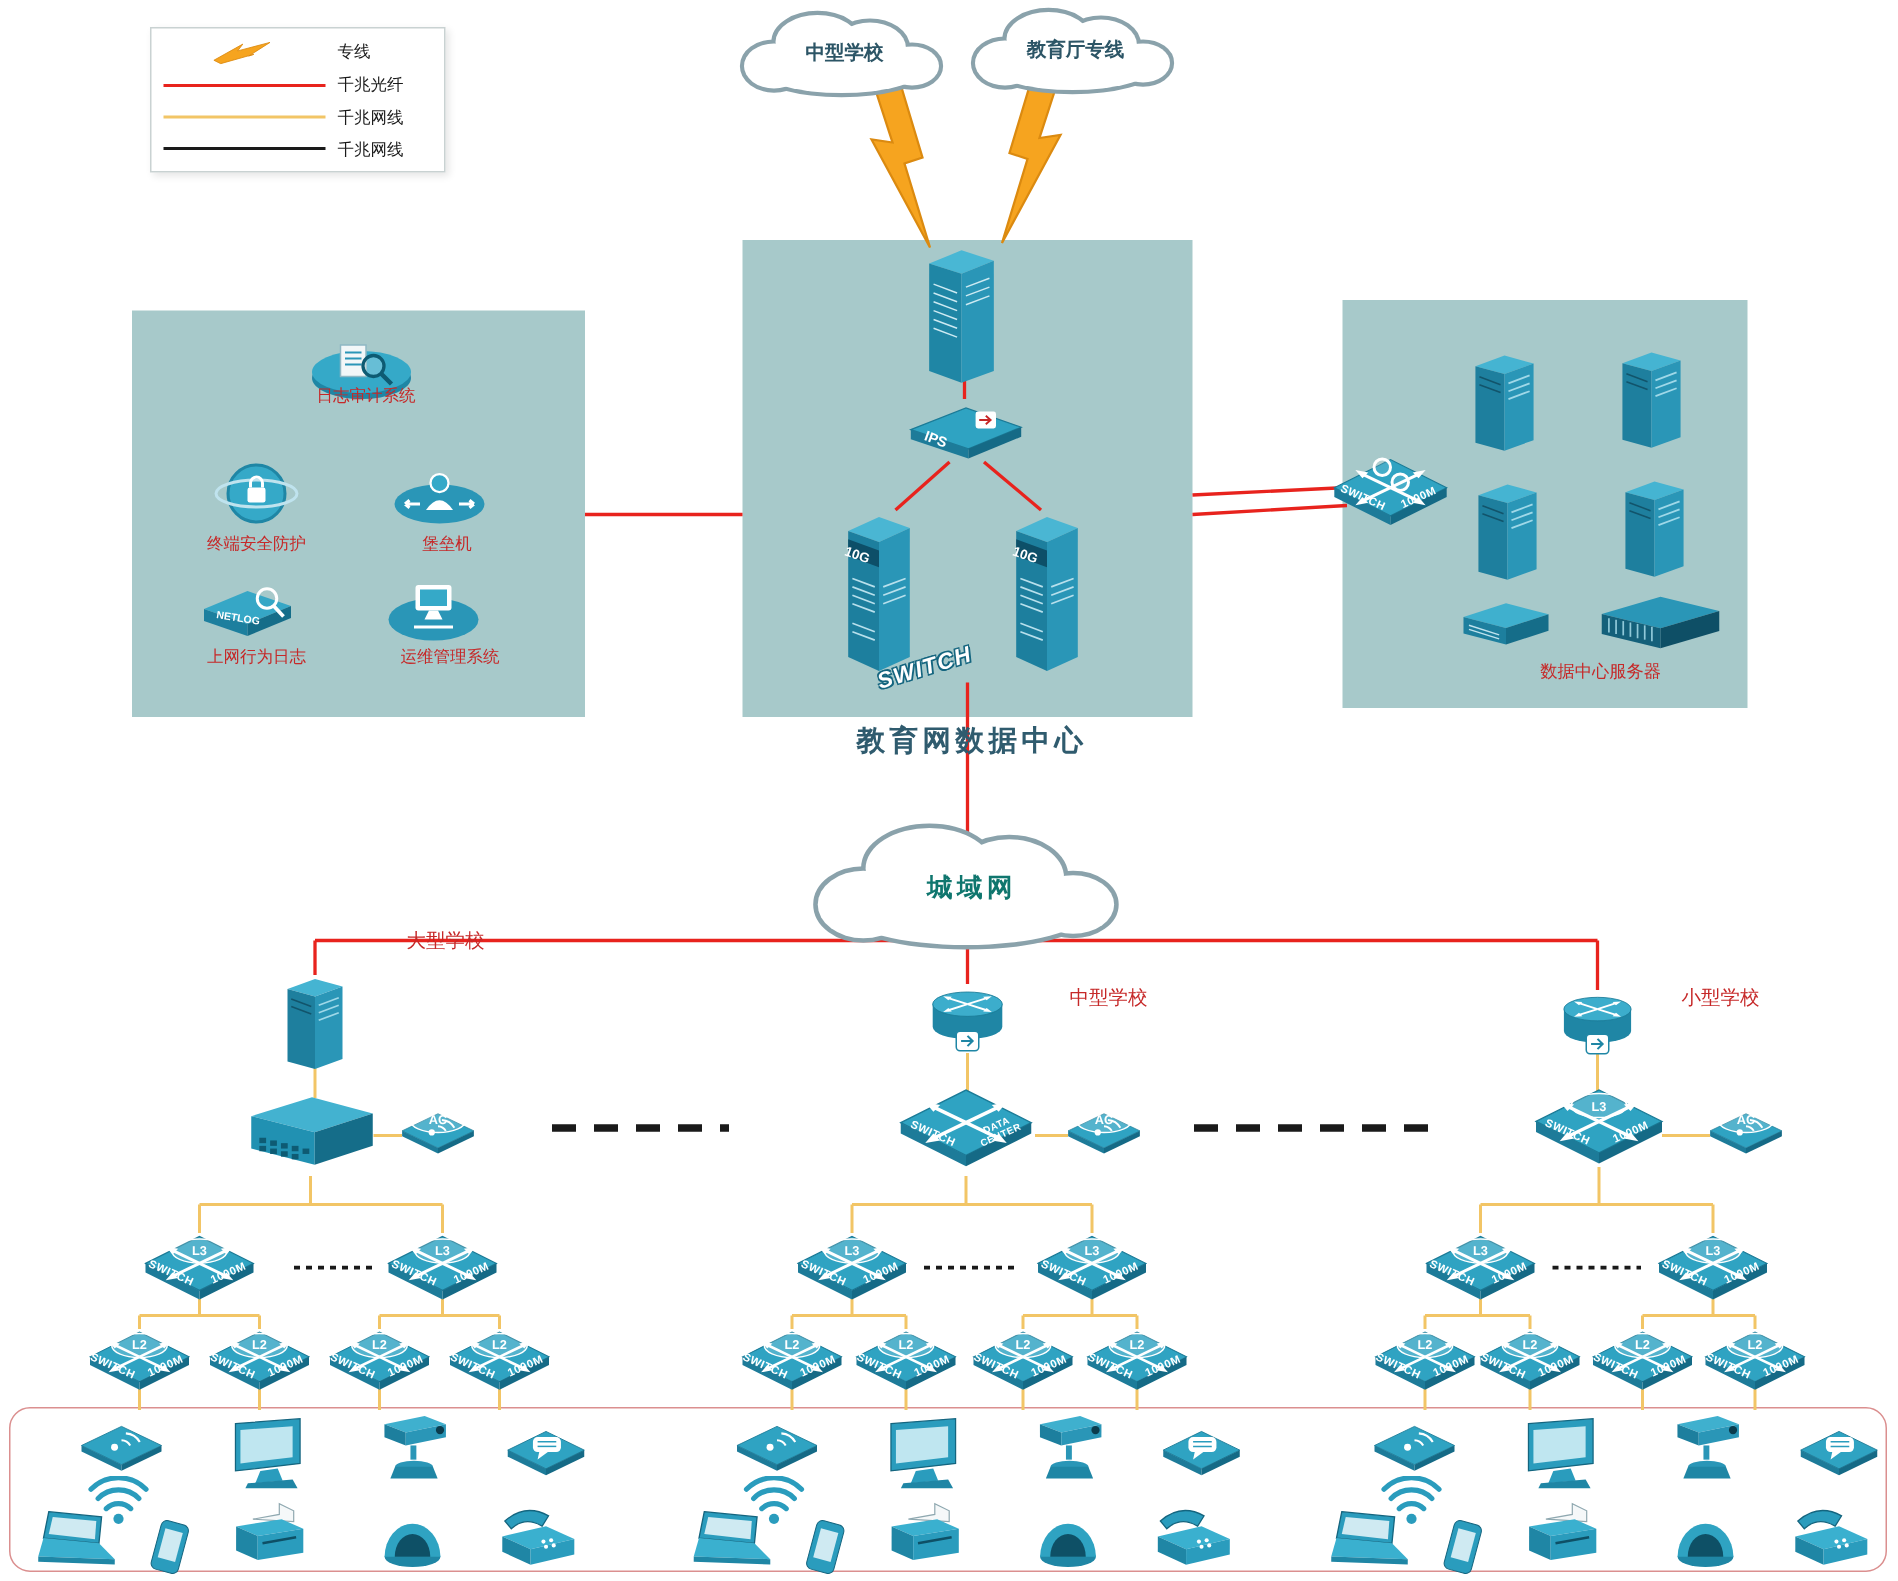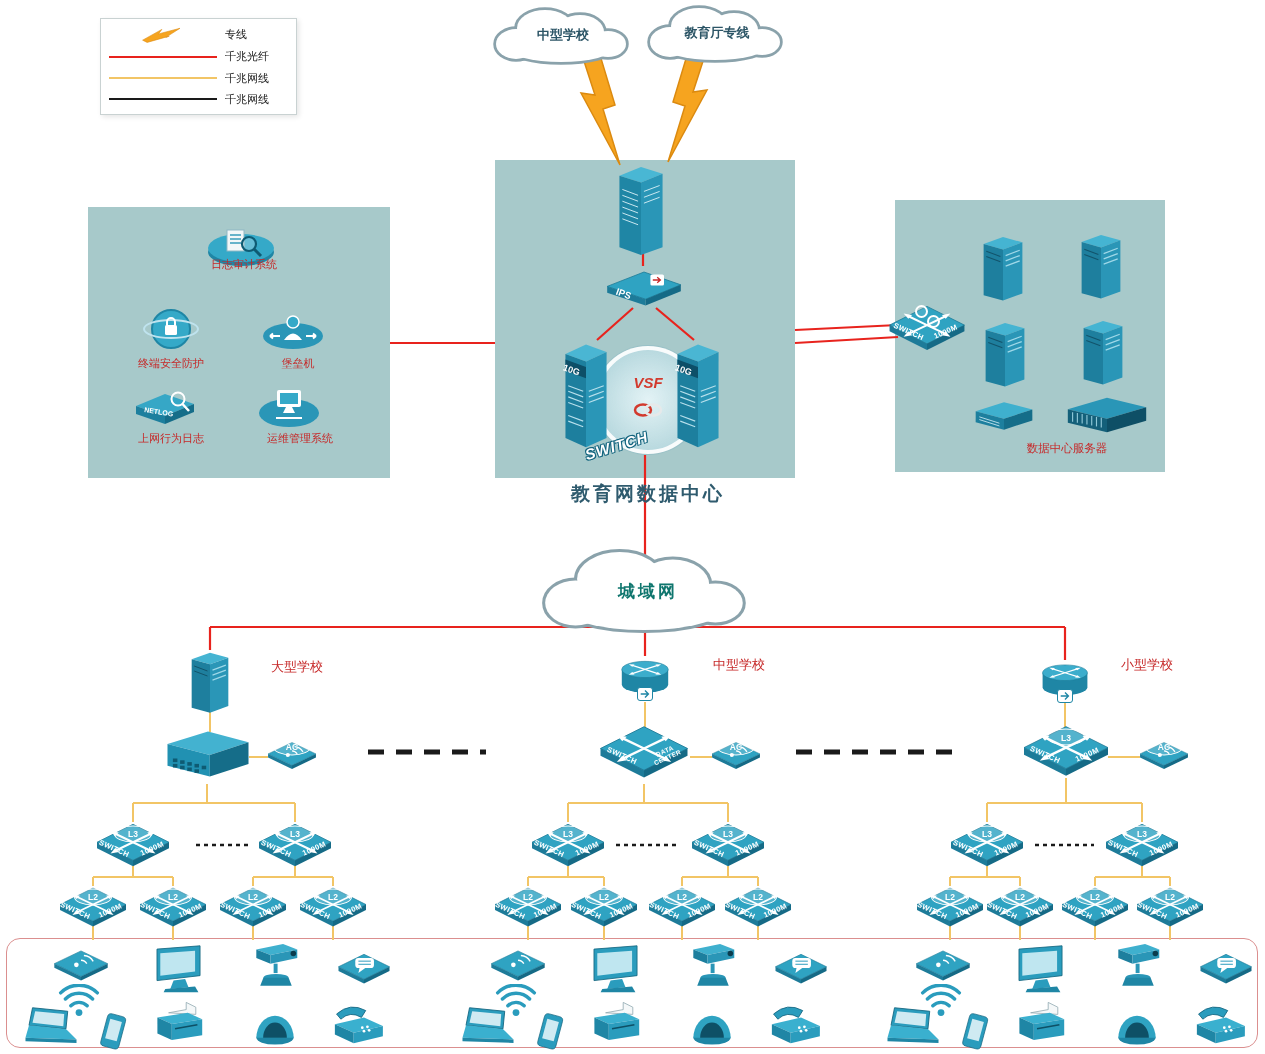--- a/index.html
+++ b/index.html
@@ -340,27 +340,20 @@
 
 <svg class="dev" style="left:612px;top:162px;width:58px;height:98px" viewBox="0 0 56 100">
       <use href="#sym-fw"></use>
     </svg>
 <div class="dev" style="left:604px;top:262px;width:80px;height:52px">
   <svg viewBox="0 0 100 52" style="width:100%;height:100%">
         <use href="#sym-ips"></use>
       </svg>
   <span class="ips-lbl">IPS</span>
 </div>
-<div class="dev" id="vsf" style="left:594px;top:346px;width:108px;height:108px">
-  <span id="vsf-lbl">VSF</span>
-  <svg id="vsf-chain" width="34" height="16" viewBox="0 0 34 16">
-    <ellipse cx="12" cy="8" rx="8" ry="5.5" fill="none" stroke="#d23a2e" stroke-width="2.5"></ellipse>
-    <ellipse cx="22" cy="8" rx="8" ry="5.5" fill="none" stroke="#e6e9ea" stroke-width="2.5"></ellipse>
-  </svg>
-</div>
 <div class="dev core" style="left:558px;top:334px;width:56px;height:122px">
   <svg viewBox="0 0 60 124">
         <use href="#sym-core"></use>
       </svg>
   <span class="tenG">10G</span>
 </div>
 <div class="dev core" style="left:670px;top:334px;width:56px;height:122px">
   <svg viewBox="0 0 60 124">
         <use href="#sym-core"></use>
       </svg>
@@ -445,21 +438,21 @@
 <svg class="dev" style="left:1064px;top:392px;width:86px;height:46px" viewBox="0 0 90 48">
       <use href="#sym-rackwide"></use>
     </svg>
 <div class="lbl" style="left:1000px;top:442px;width:134px;font-size:11.5px">数据中心服务器</div>
 
 <div class="dev" style="left:184px;top:646px;width:52px;height:70px">
   <svg viewBox="0 0 56 84" style="width:100%;height:100%">
         <use href="#sym-server"></use>
       </svg>
 </div>
-<div class="lbl sch" style="left:252px;top:660px;width:90px">大型学校</div>
+<div class="lbl sch" style="left:252px;top:620px;width:90px">大型学校</div>
 <svg class="dev" style="left:163px;top:724px;width:90px;height:60px" viewBox="0 0 100 66">
       <use href="#sym-fwbox"></use>
     </svg>
 <div class="sw" style="left:266px;top:738px;width:52px;height:36px">
       <svg class="sw-svg" viewBox="0 0 100 64">
         <use href="#sym-ap"></use>
       </svg>
       <span class="sw-badge">AC</span>
     </div>
 

